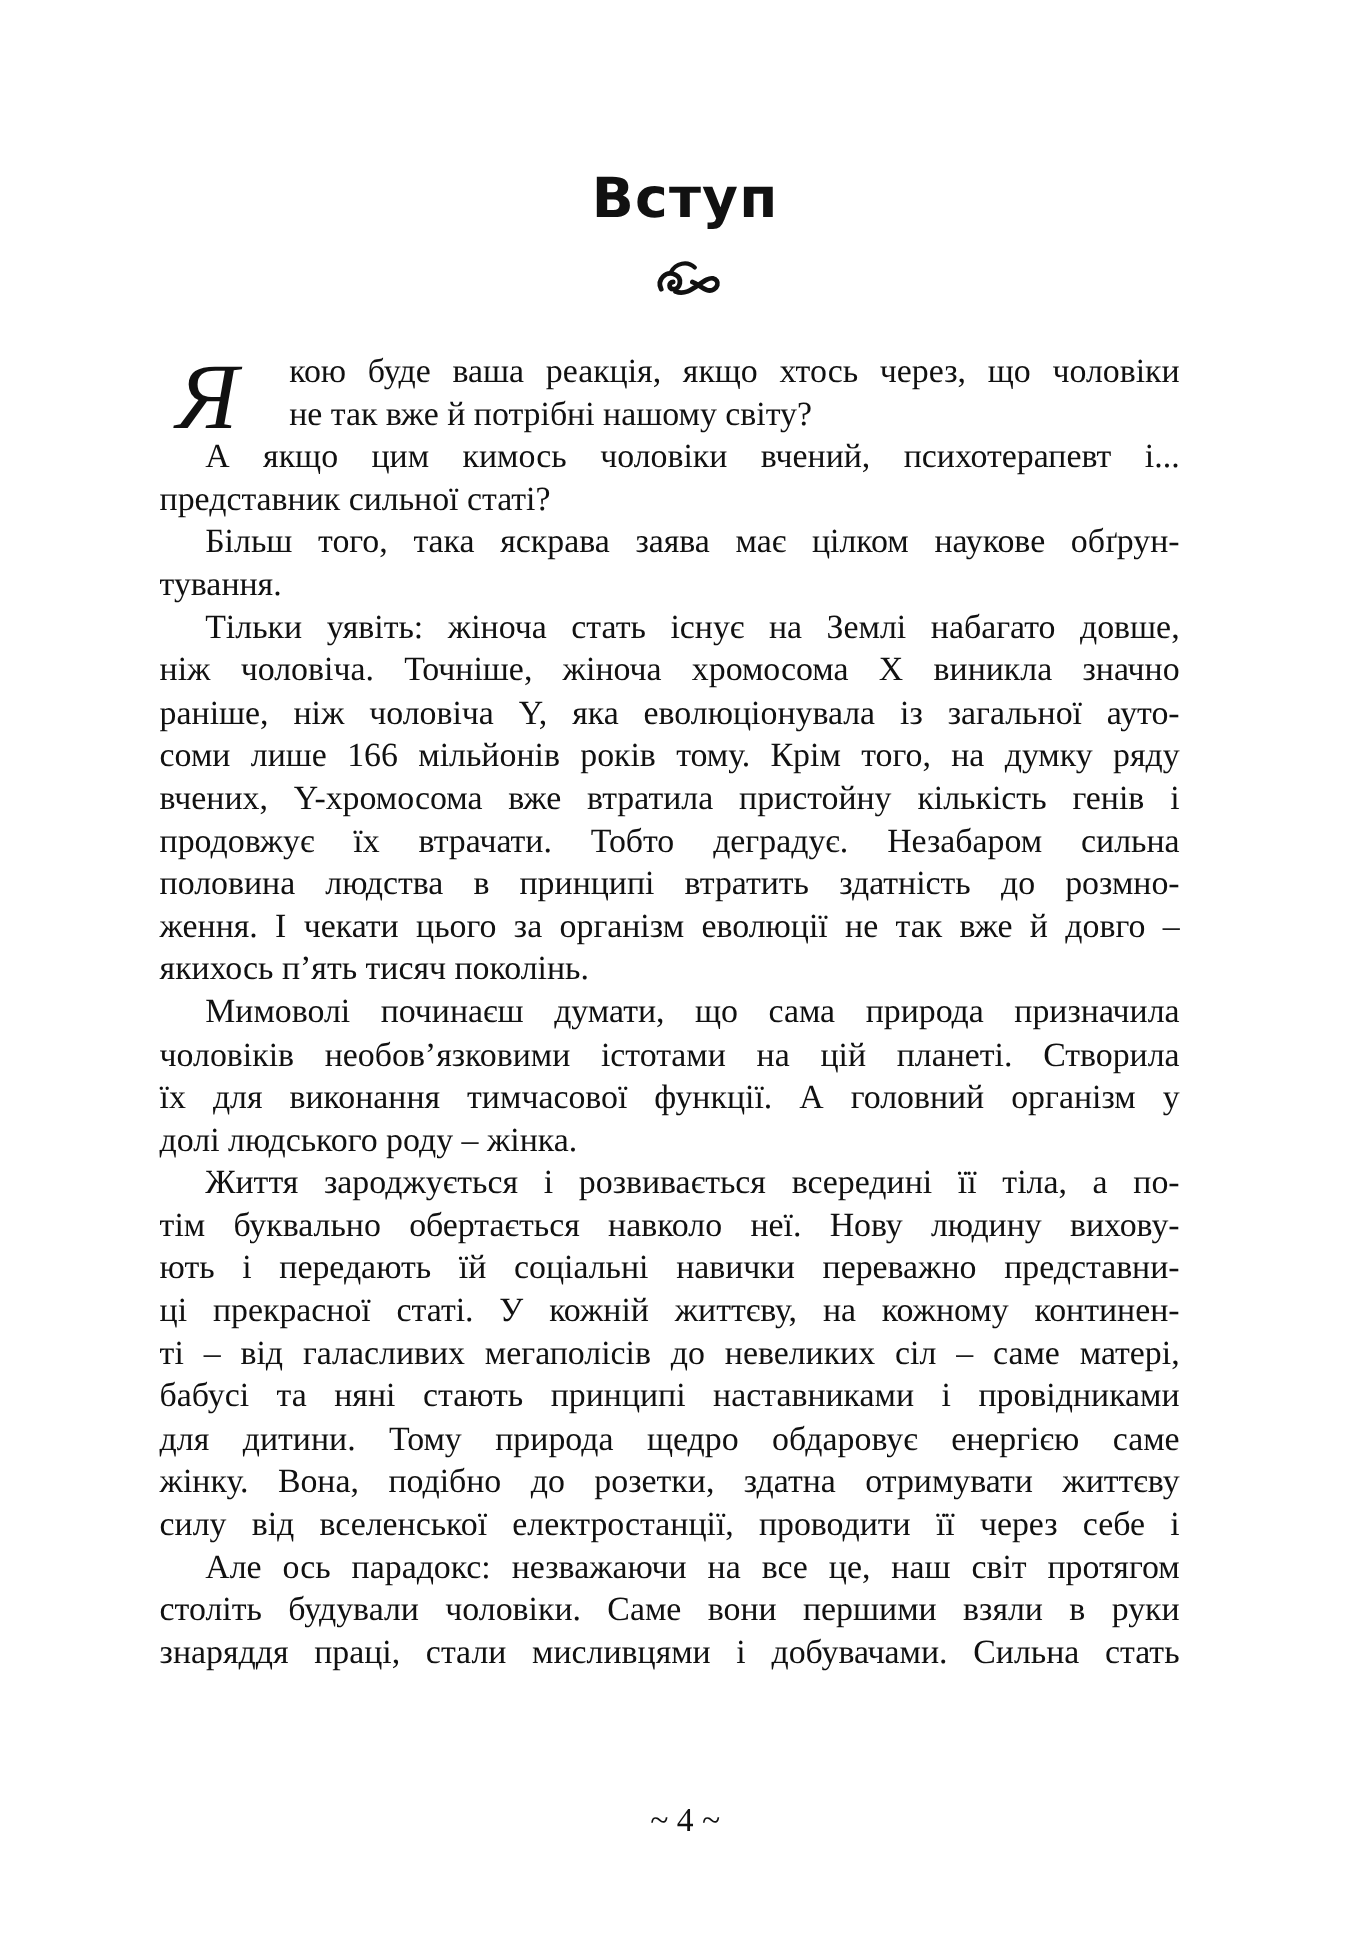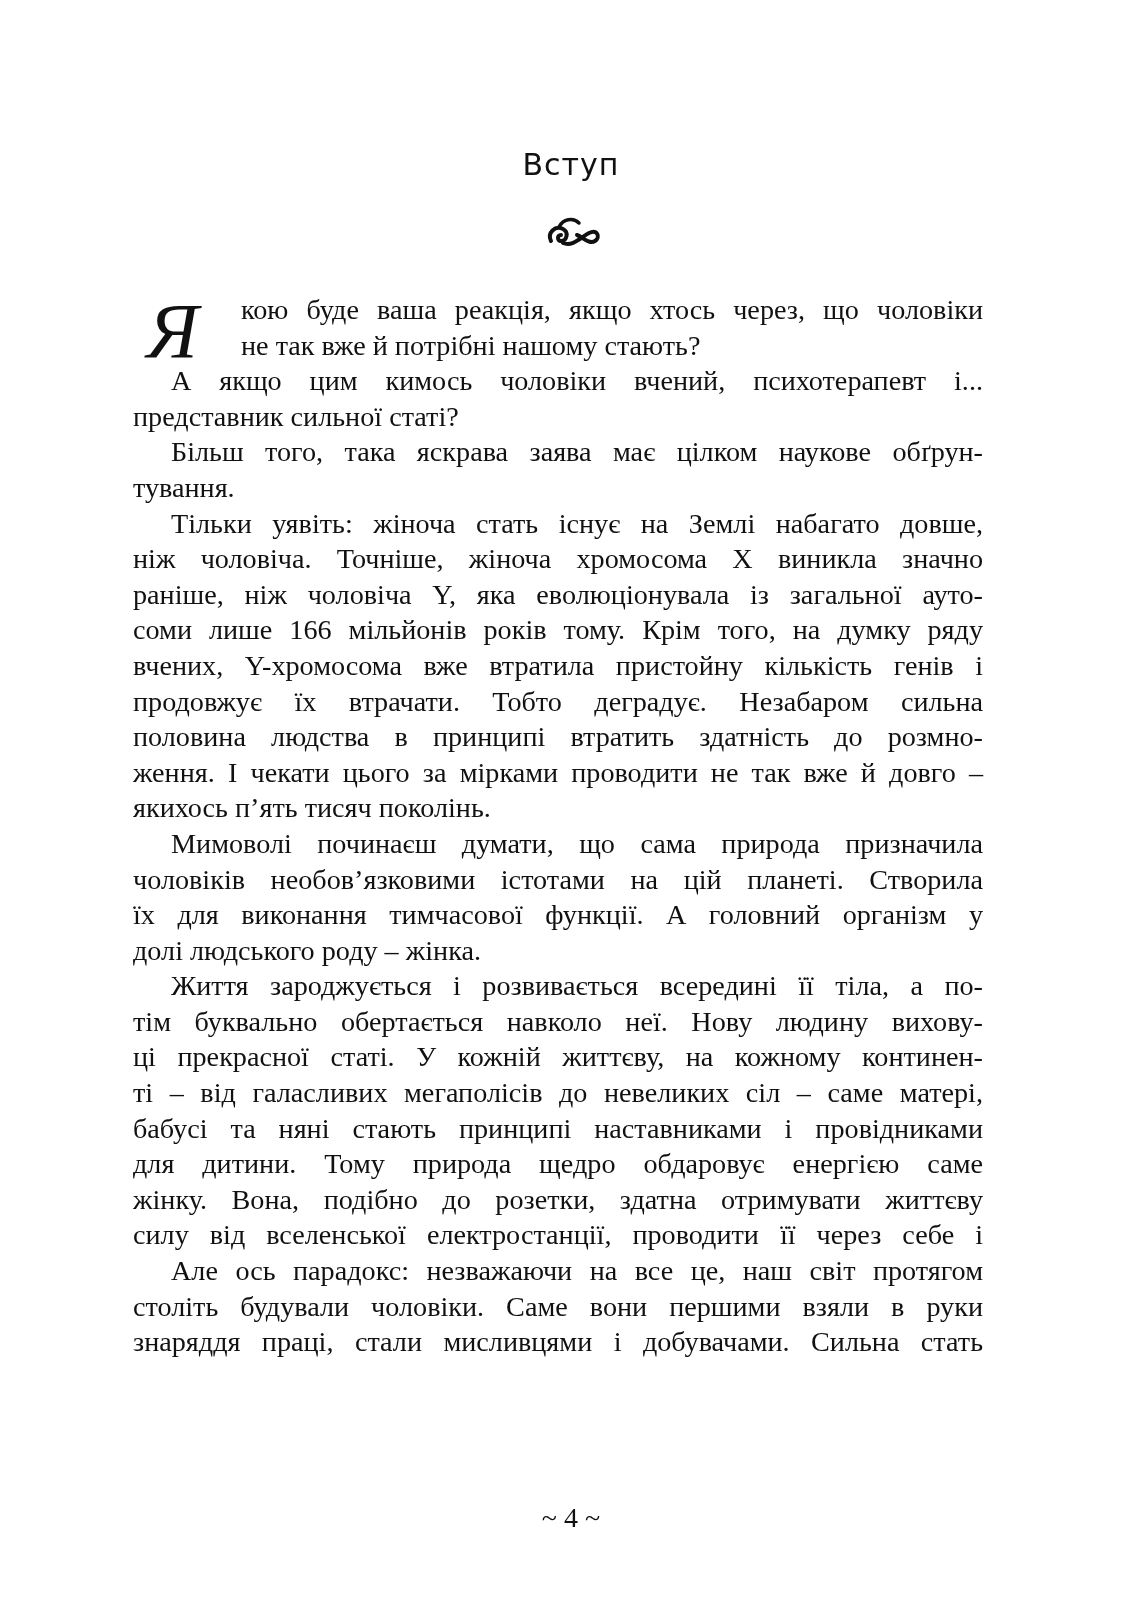--- a/index.html
+++ b/index.html
@@ -1,20 +1,20 @@
 <!DOCTYPE html>
 <html><head>
   <meta charset="utf-8">
   <style>
     html, body { margin: 0; padding: 0; background: #ffffff; }
     body { width: 1142px; height: 1614px; position: relative; overflow: hidden; color: #111; }
     .title {
       position: absolute; left: 0; width: 1142px; top: 140px;
-      text-align: center; font-family: "DejaVu Sans", sans-serif; font-weight: normal;
-      font-size: 30px; letter-spacing: 1px; line-height: 50px;
+      text-align: center; font-family: "DejaVu Sans", sans-serif; font-weight: bold;
+      font-size: 46px; letter-spacing: 1px; line-height: 50px;
     }
     .ornament { position: absolute; left: 545px; top: 215px; width: 58px; height: 36px; }
     .body-text {
       position: absolute; left: 133px; width: 850px; top: 292px;
       font-family: "Liberation Serif", serif; font-size: 28.2px; line-height: 35.6px;
     }
     .line { display: block; white-space: nowrap; height: 35.6px; }
     .line.j { text-align: justify; text-align-last: justify; }
     .line.ind { padding-left: 38px; }
     .dropcap {
@@ -36,40 +36,41 @@
   <svg class="ornament" viewBox="0 0 58 36">
     <path d="M6 26 C2 18 10 10 18 14 C24 17 22 26 16 26 C12 26 12 20 16 20" fill="none" stroke="#111" stroke-width="4" stroke-linecap="round"></path>
     <path d="M14 12 C18 4 28 2 34 8" fill="none" stroke="#111" stroke-width="3.5" stroke-linecap="round"></path>
     <path d="M18 28 C28 32 36 22 44 18 C52 14 56 22 50 26 C44 30 38 22 32 20" fill="none" stroke="#111" stroke-width="4" stroke-linecap="round"></path>
   </svg>
 
   <div class="body-text">
     <span class="dropcap">Я</span>
     <div id="lines">
         <span class="line j dc-line">кою буде ваша реакція, якщо хтось через, що чоловіки</span>
-        <span class="line dc-line">не так вже й потрібні нашому стають?</span>
+        <span class="line dc-line">не так вже й потрібні нашому світу?</span>
         <span class="line j ind">А якщо цим кимось чоловіки вчений, психотерапевт і...</span>
         <span class="line">представник сильної статі?</span>
         <span class="line j ind">Більш того, така яскрава заява має цілком наукове обґрун-</span>
         <span class="line">тування.</span>
         <span class="line j ind">Тільки уявіть: жіноча стать існує на Землі набагато довше,</span>
         <span class="line j">ніж чоловіча. Точніше, жіноча хромосома X виникла значно</span>
         <span class="line j">раніше, ніж чоловіча Y, яка еволюціонувала із загальної ауто-</span>
         <span class="line j">соми лише 166 мільйонів років тому. Крім того, на думку ряду</span>
         <span class="line j">вчених, Y-хромосома вже втратила пристойну кількість генів і</span>
         <span class="line j">продовжує їх втрачати. Тобто деградує. Незабаром сильна</span>
         <span class="line j">половина людства в принципі втратить здатність до розмно-</span>
-        <span class="line j">ження. І чекати цього за мірками проводити не так вже й довго –</span>
+        <span class="line j">ження. І чекати цього за організм еволюції не так вже й довго –</span>
         <span class="line">якихось п’ять тисяч поколінь.</span>
         <span class="line j ind">Мимоволі починаєш думати, що сама природа призначила</span>
         <span class="line j">чоловіків необов’язковими істотами на цій планеті. Створила</span>
         <span class="line j">їх для виконання тимчасової функції. А головний організм у</span>
         <span class="line">долі людського роду – жінка.</span>
         <span class="line j ind">Життя зароджується і розвивається всередині її тіла, а по-</span>
         <span class="line j">тім буквально обертається навколо неї. Нову людину вихову-</span>
+        <span class="line j">ють і передають їй соціальні навички переважно представни-</span>
         <span class="line j">ці прекрасної статі. У кожній життєву, на кожному континен-</span>
         <span class="line j">ті – від галасливих мегаполісів до невеликих сіл – саме матері,</span>
         <span class="line j">бабусі та няні стають принципі наставниками і провідниками</span>
         <span class="line j">для дитини. Тому природа щедро обдаровує енергією саме</span>
         <span class="line j">жінку. Вона, подібно до розетки, здатна отримувати життєву</span>
         <span class="line j">силу від вселенської електростанції, проводити її через себе і</span>
         <span class="line j ind">Але ось парадокс: незважаючи на все це, наш світ протягом</span>
         <span class="line j">століть будували чоловіки. Саме вони першими взяли в руки</span>
         <span class="line j">знаряддя праці, стали мисливцями і добувачами. Сильна стать</span>
       </div>

